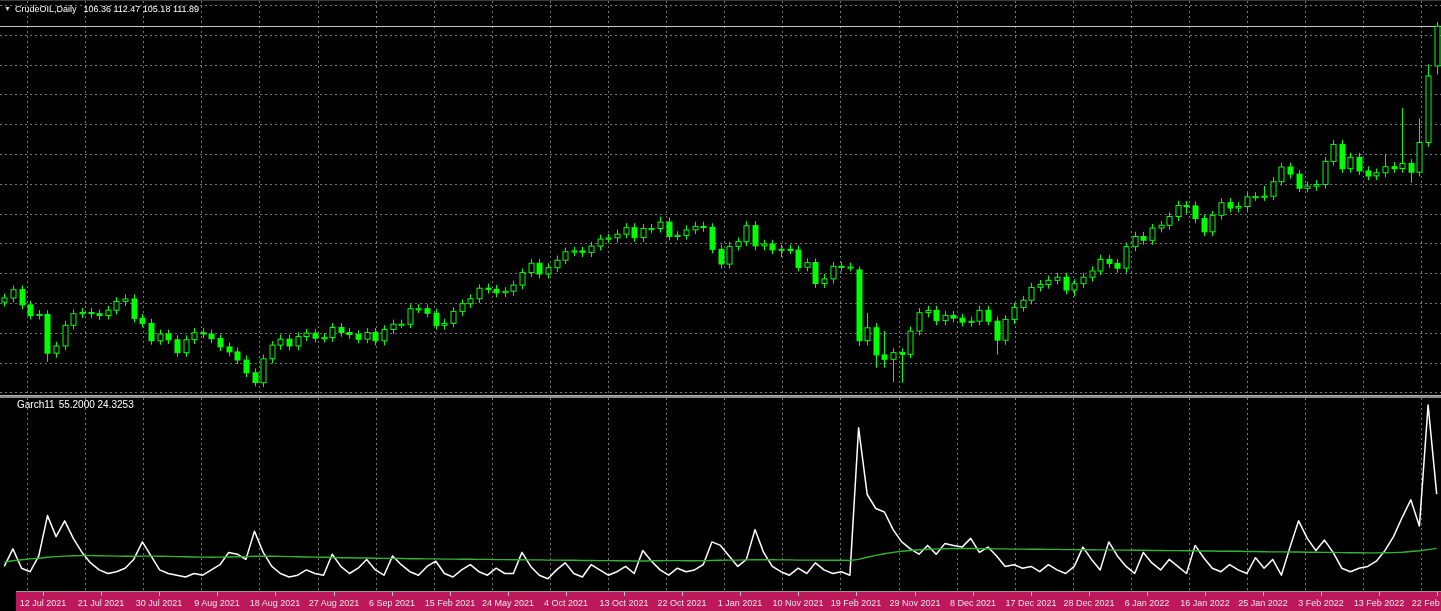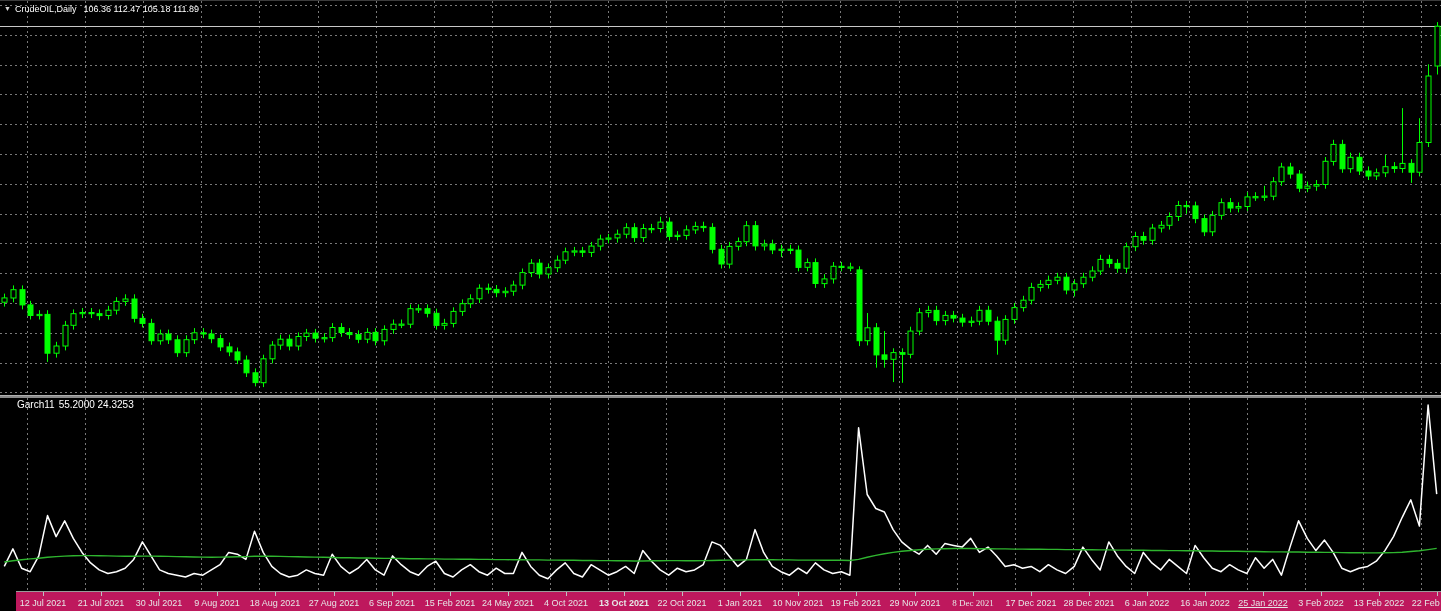--- a/index.html
+++ b/index.html
@@ -462,43 +462,43 @@
       <span class="xlab" style="left: 318px;">27 Aug 2021</span>
       <div class="xtick" style="left: 376px;"></div>
       <span class="xlab" style="left: 376px;">6 Sep 2021</span>
       <div class="xtick" style="left: 434px;"></div>
       <span class="xlab" style="left: 434px;">15 Feb 2021</span>
       <div class="xtick" style="left: 492px;"></div>
       <span class="xlab" style="left: 492px;">24 May 2021</span>
       <div class="xtick" style="left: 550px;"></div>
       <span class="xlab" style="left: 550px;">4 Oct 2021</span>
       <div class="xtick" style="left: 608px;"></div>
-      <span class="xlab" style="left: 608px; font-weight: bold;">13 Oct 2021</span>
+      <span class="xlab" style="left: 608px;">13 Oct 2021</span>
       <div class="xtick" style="left: 666px;"></div>
       <span class="xlab" style="left: 666px;">22 Oct 2021</span>
       <div class="xtick" style="left: 724px;"></div>
       <span class="xlab" style="left: 724px;">1 Jan 2021</span>
       <div class="xtick" style="left: 782px;"></div>
       <span class="xlab" style="left: 782px;">10 Nov 2021</span>
       <div class="xtick" style="left: 840px;"></div>
       <span class="xlab" style="left: 840px;">19 Feb 2021</span>
       <div class="xtick" style="left: 899px;"></div>
       <span class="xlab" style="left: 899px;">29 Nov 2021</span>
       <div class="xtick" style="left: 957px;"></div>
-      <span class="xlab" style="left: 957px; font-family: Liberation Serif, serif;">8 Dec 2021</span>
+      <span class="xlab" style="left: 957px;">8 Dec 2021</span>
       <div class="xtick" style="left: 1015px;"></div>
       <span class="xlab" style="left: 1015px;">17 Dec 2021</span>
       <div class="xtick" style="left: 1073px;"></div>
       <span class="xlab" style="left: 1073px;">28 Dec 2021</span>
       <div class="xtick" style="left: 1131px;"></div>
       <span class="xlab" style="left: 1131px;">6 Jan 2022</span>
       <div class="xtick" style="left: 1189px;"></div>
       <span class="xlab" style="left: 1189px;">16 Jan 2022</span>
       <div class="xtick" style="left: 1247px;"></div>
-      <span class="xlab" style="left: 1247px; text-decoration: underline;">25 Jan 2022</span>
+      <span class="xlab" style="left: 1247px;">25 Jan 2022</span>
       <div class="xtick" style="left: 1305px;"></div>
       <span class="xlab" style="left: 1305px; text-align: center;">3 Feb 2022</span>
       <div class="xtick" style="left: 1363px;"></div>
       <span class="xlab" style="left: 1363px;">13 Feb 2022</span>
       <div class="xtick" style="left: 1421px;"></div>
       <span class="xlab" style="left: 1421px;">22 Feb 2022</span>
     </div>
 
 </div>
 

